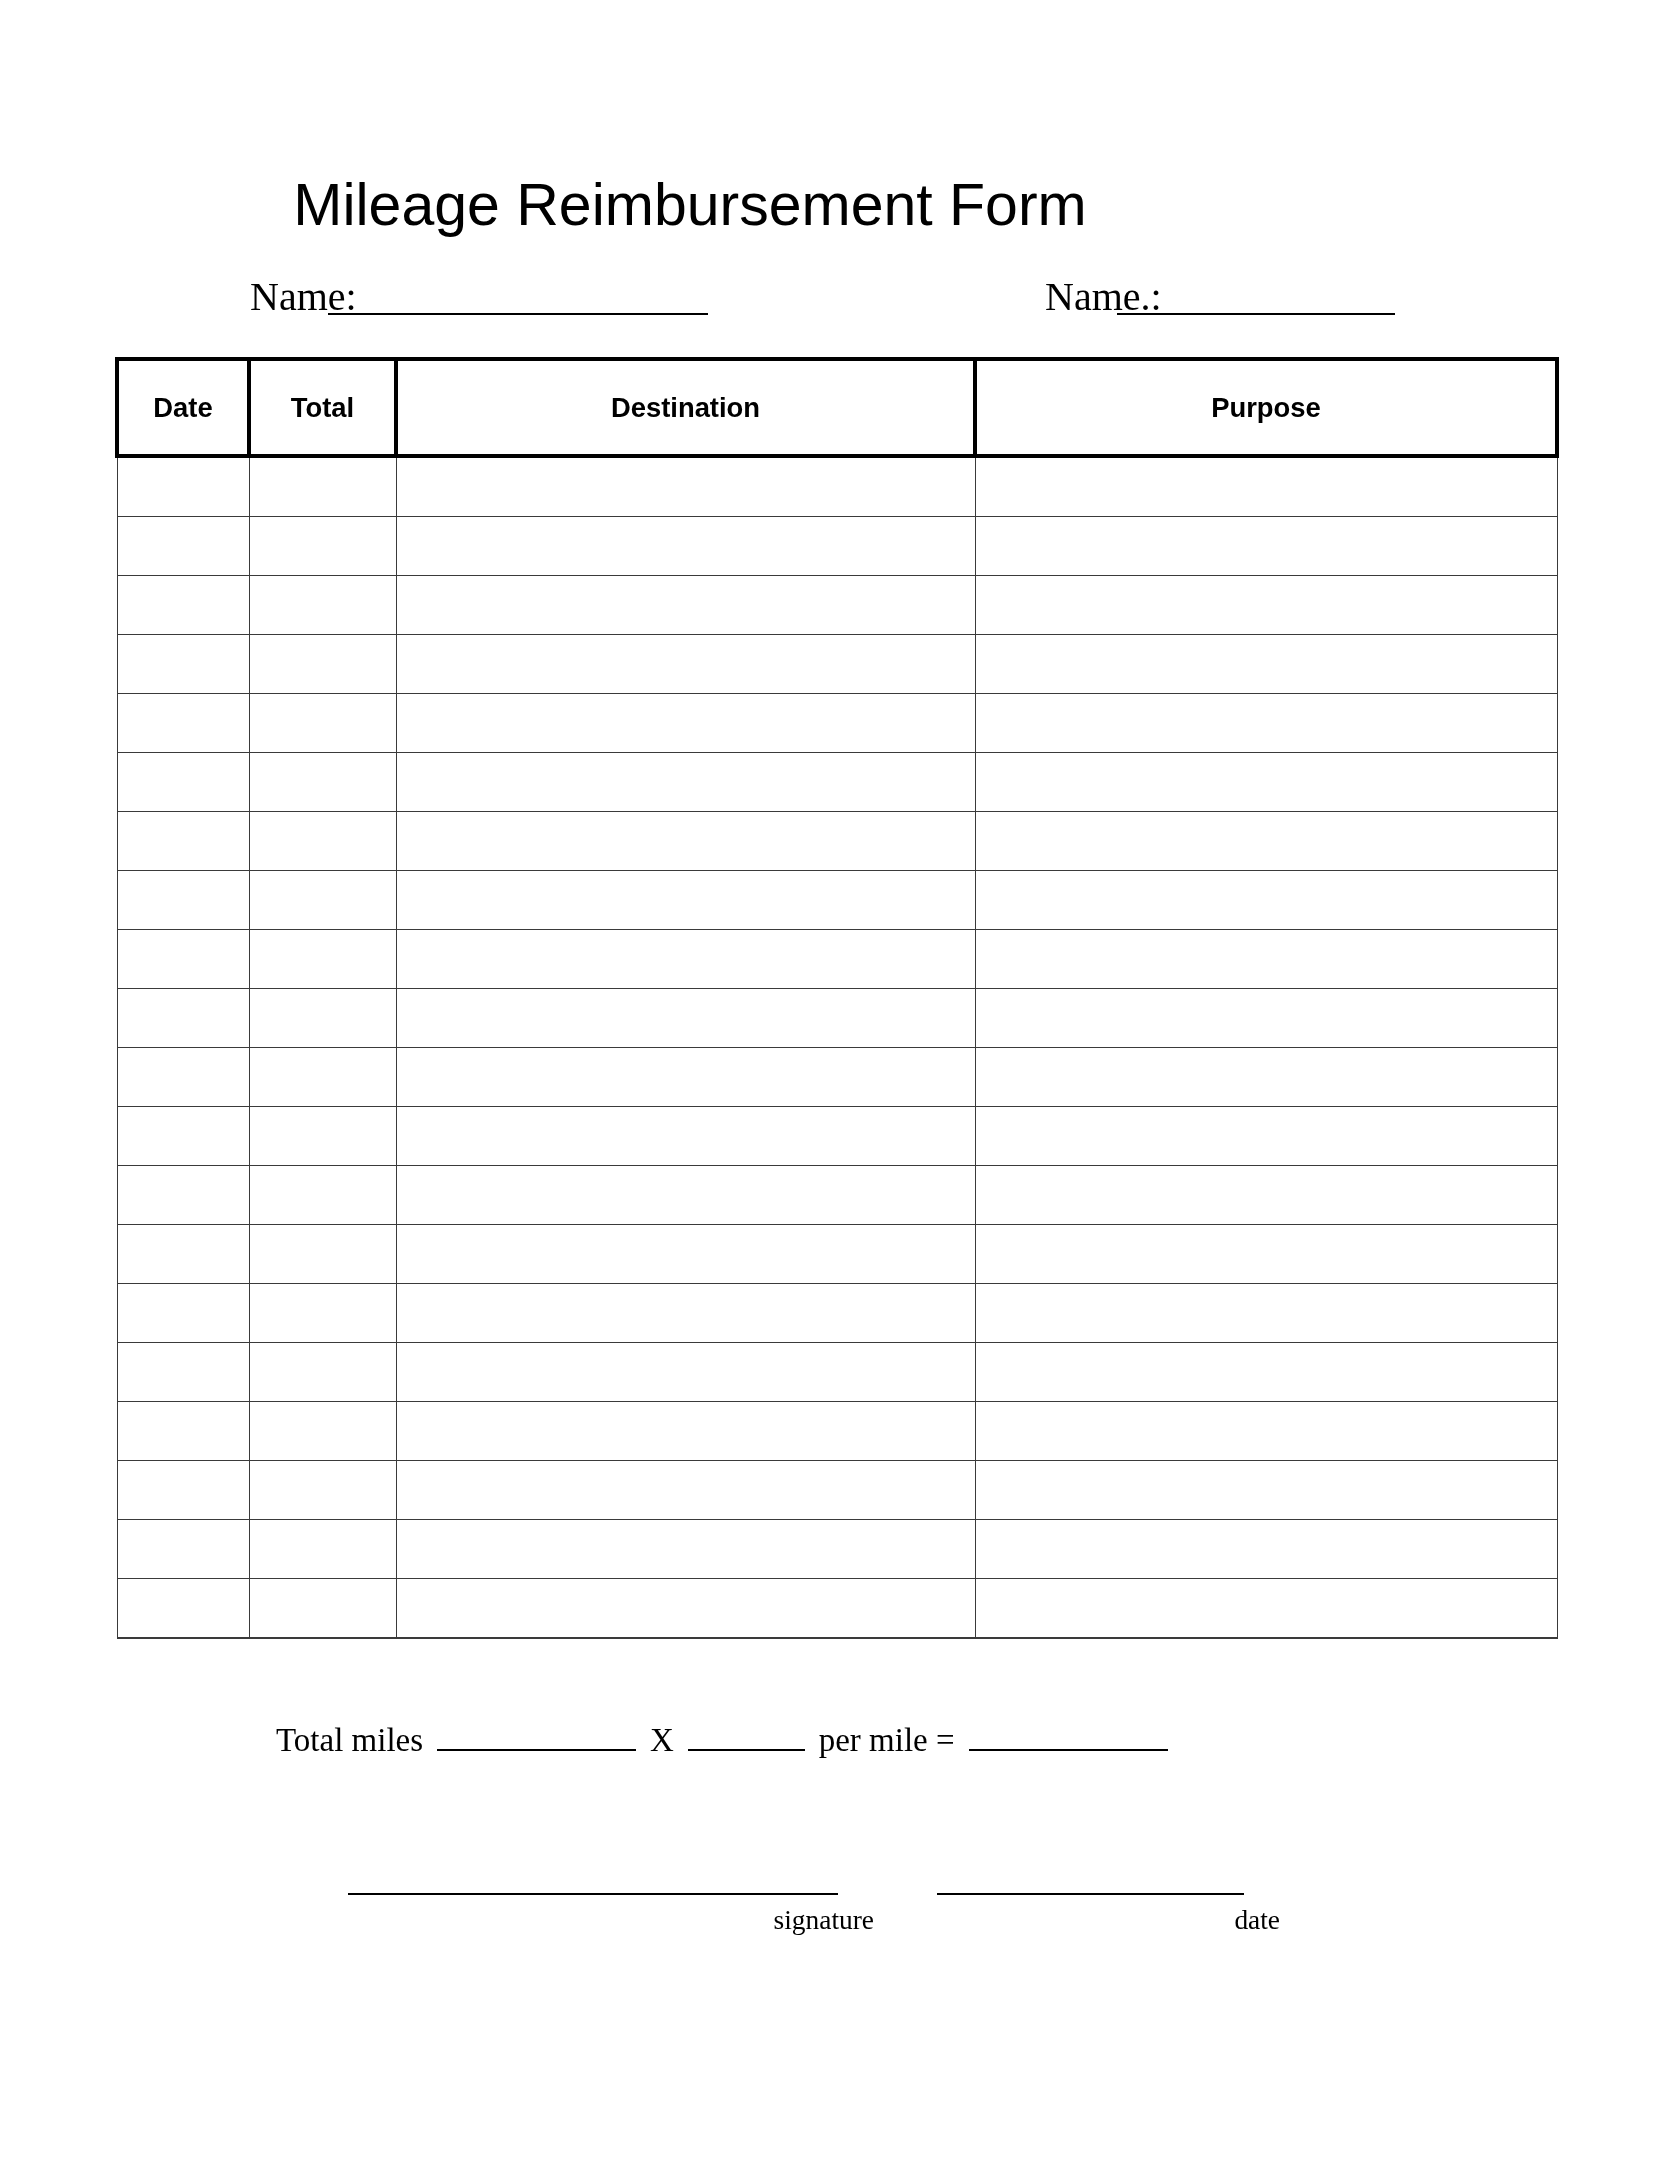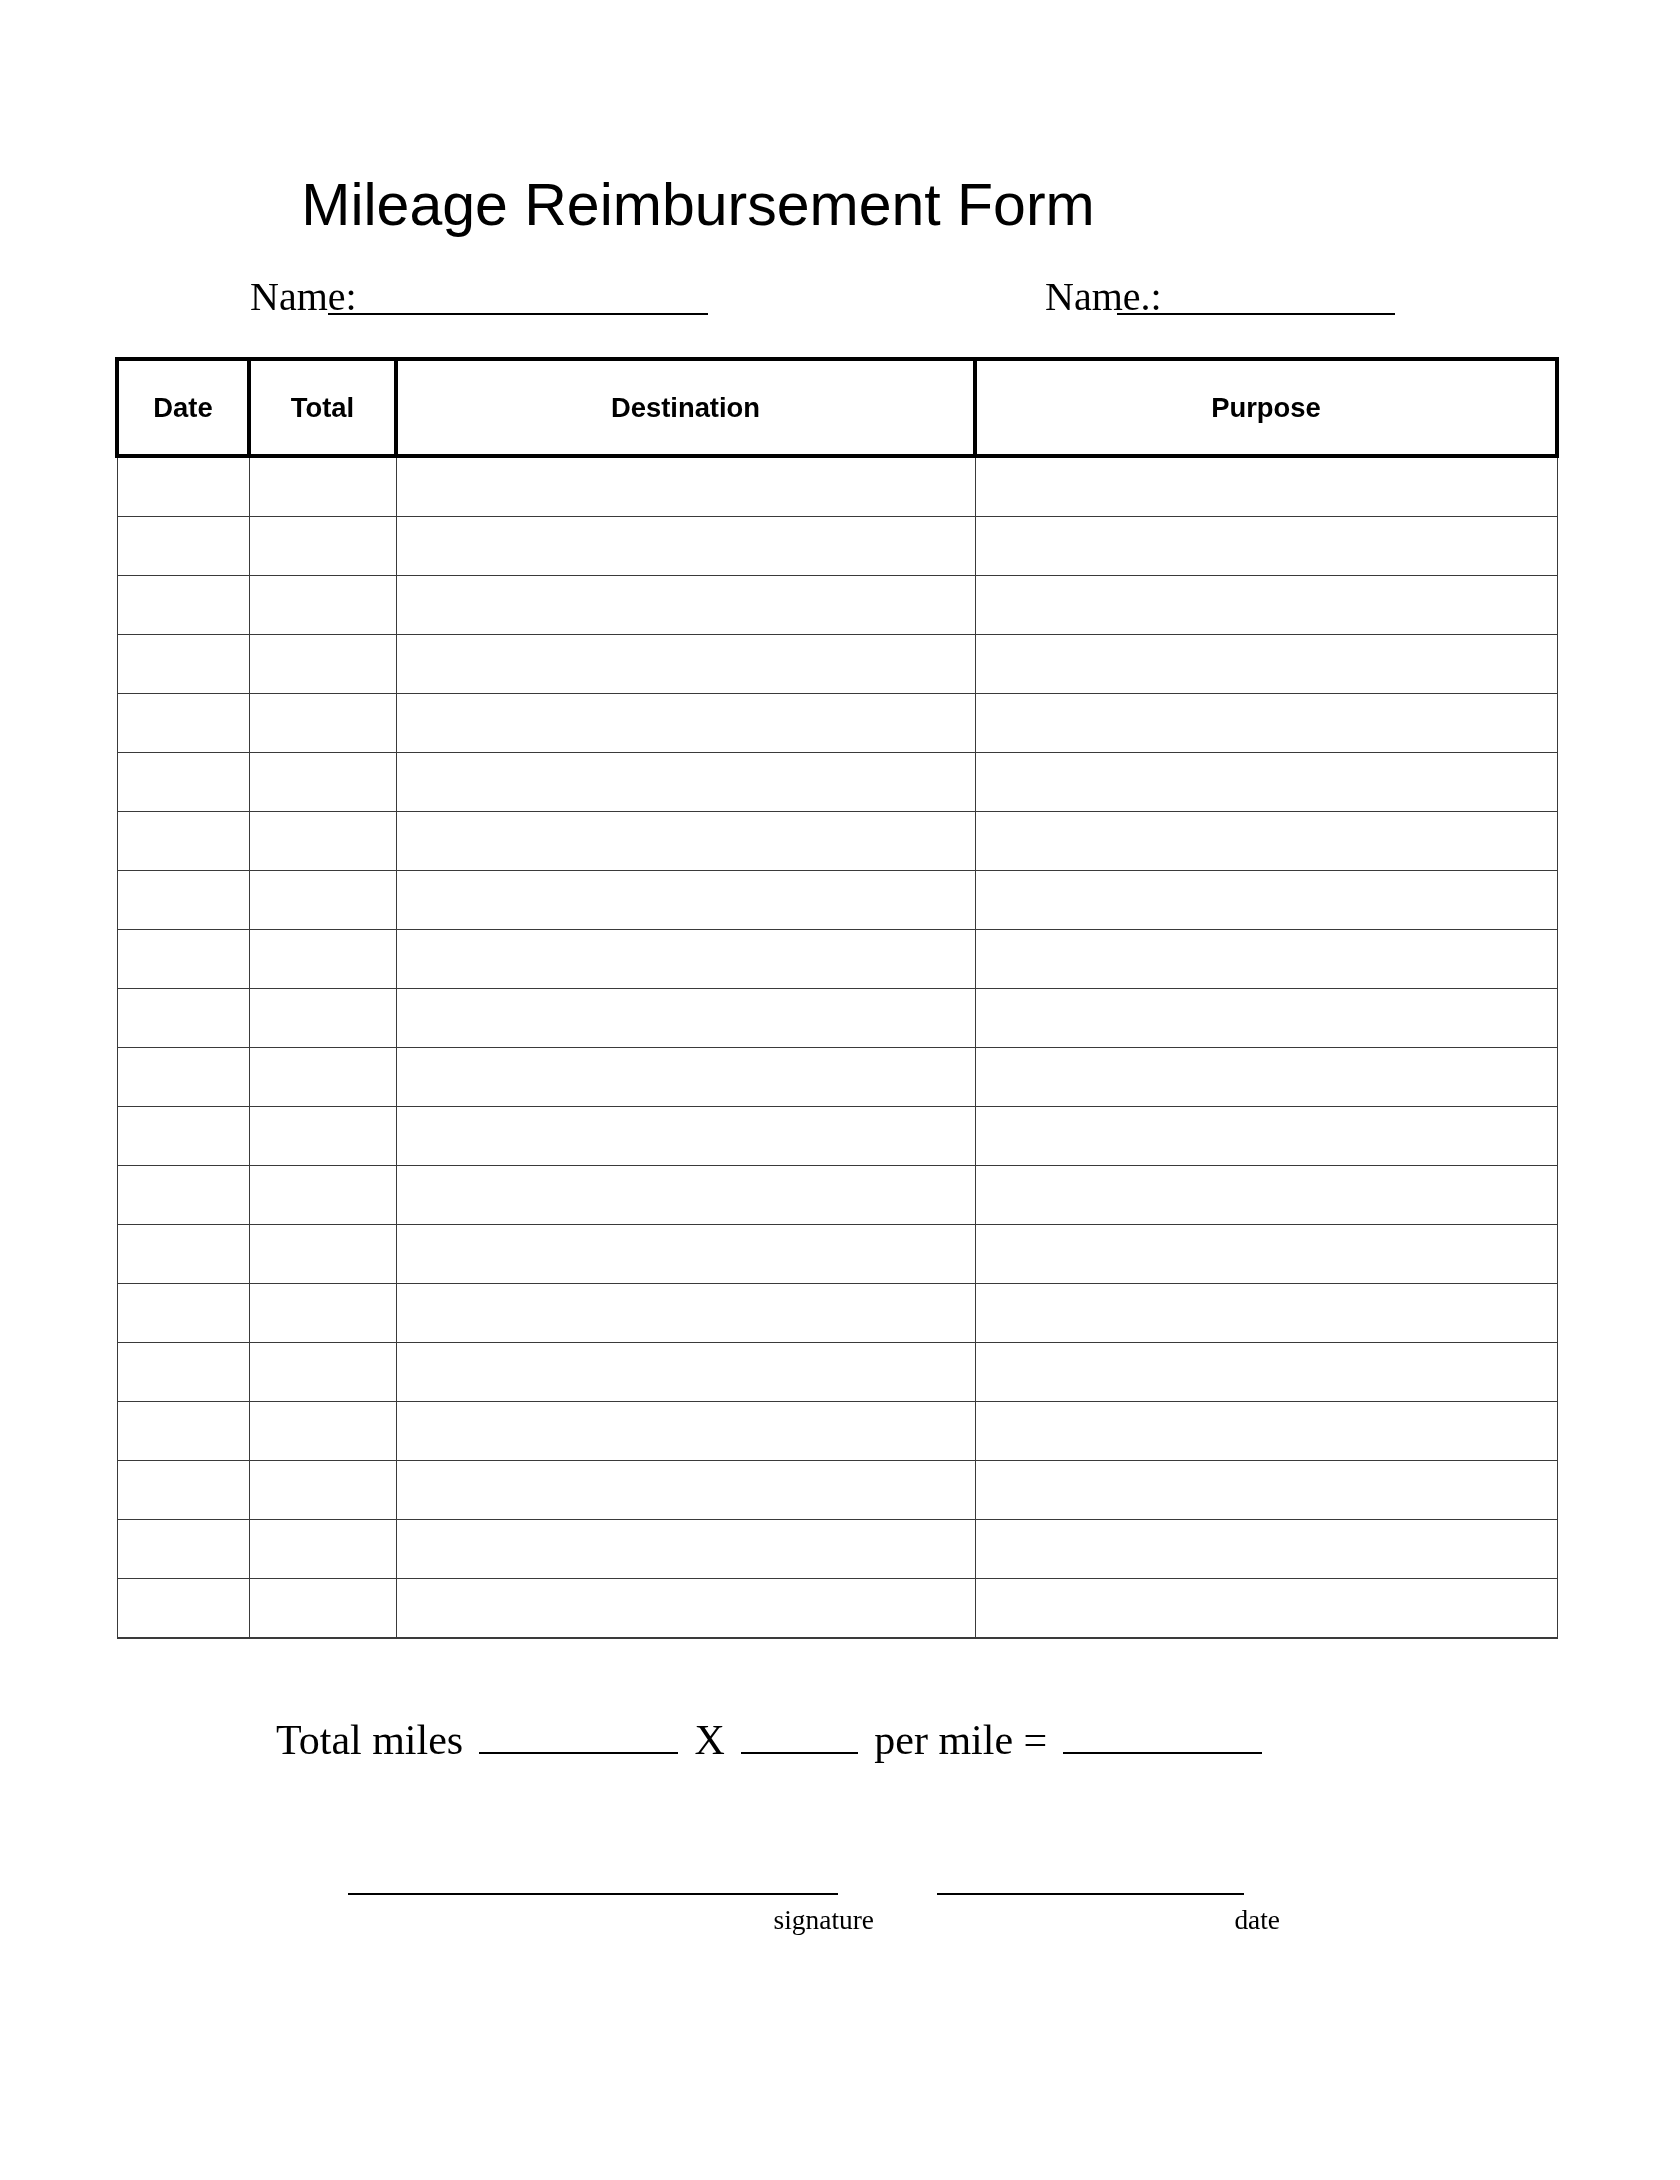--- a/index.html
+++ b/index.html
@@ -1,40 +1,40 @@
 <!DOCTYPE html>
 <html style="font-size:15px"><head>
 <meta charset="utf-8">
 <style>
   html, body { margin: 0; padding: 0; background: #ffffff; }
   body { width: 1681px; height: 2180px; position: relative; overflow: hidden; color: #000; }
   .abs { position: absolute; }
   .title {
-    left: 8px; width: 1380px; top: 167px; text-align: center;
+    left: 0; width: 1380px; top: 167px; text-align: center;
     font-family: "Liberation Sans", "DejaVu Sans", sans-serif;
     font-size: 59px; line-height: 76px; letter-spacing: 0px;
   }
   .serif { font-family: "Liberation Serif", "DejaVu Serif", serif; margin-left: 36px; }
   .field-label { font-size: 40px; line-height: 47px; }
   .blank-line { border-bottom: 2.8px solid #000; height: 0; }
   table.log {
     position: absolute; left: 115px; top: 357px; width: 1440px;
     border-collapse: collapse; table-layout: fixed;
   }
   table.log th {
     height: 93px; border: 4.7px solid #000;
     font-family: "Liberation Sans", "DejaVu Sans", sans-serif;
     font-weight: bold; font-size: 27.4px; text-align: center; vertical-align: middle;
     padding: 0;
   }
   table.log td {
     height: 58px; border: 1.9px solid #3a3a3a; padding: 0;
   }
   table.log tbody tr:last-child td { border-bottom: 2.8px solid #3a3a3a; }
-  .footer-text { font-size: 42px; line-height: 49px; white-space: nowrap; }
+  .footer-text { font-size: 33px; line-height: 49px; white-space: nowrap; }
   .inline-blank { display: inline-block; border-bottom: 2.8px solid #000; height: 0; vertical-align: baseline; margin: 0 5.7px; }
   .sig-line { border-bottom: 2.8px solid #000; height: 0; }
   .sig-label { font-size: 27.4px; line-height: 32px; text-align: right; }
 </style>
 </head>
 <body>
 
 <div class="abs title">Mileage Reimbursement Form</div>
 
 <div class="abs serif field-label" style="left:214px; top:273px;">Name:</div>

